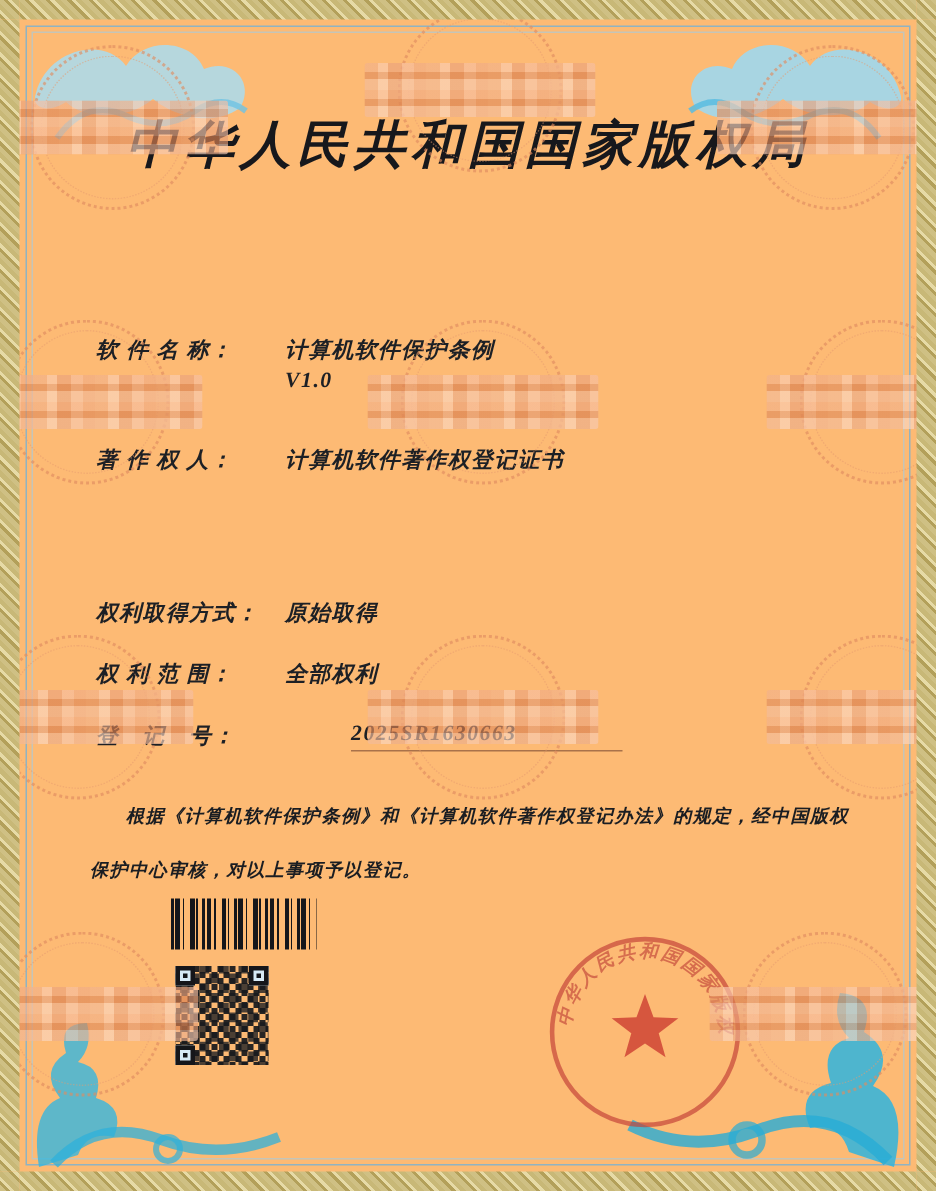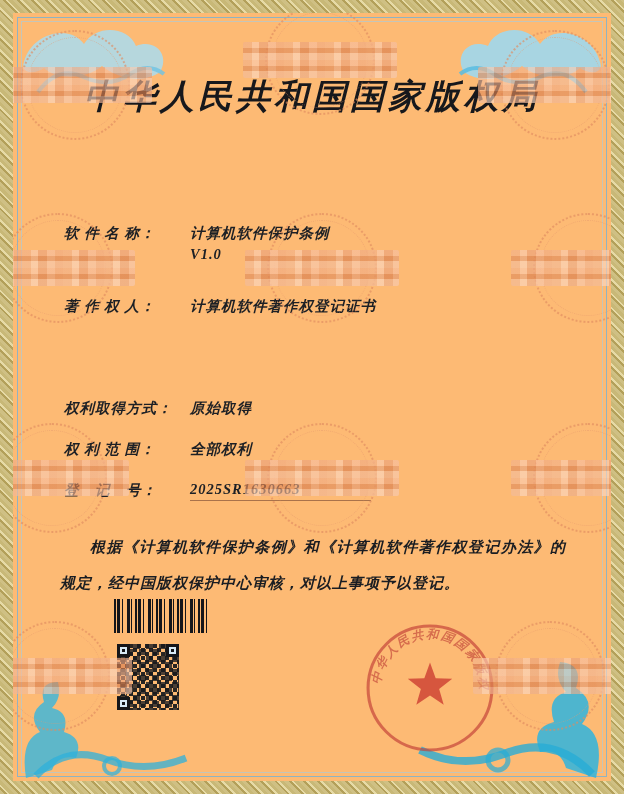--- a/index.html
+++ b/index.html
@@ -24,23 +24,23 @@
   
   .authority{position:absolute;top:74px;left:0;width:100%;text-align:center;font-size:34px;font-weight:bold;
     letter-spacing:4px;color:#17181c;z-index:2;}
   .doc-title{position:absolute;top:126px;left:0;width:100%;text-align:center;font-size:32px;font-weight:bold;
     letter-spacing:4px;color:#17181c;z-index:2;}
   .certno{position:absolute;top:188px;right:58px;font-size:11.5px;color:#3a3f46;z-index:2;font-weight:bold;}
   
   .frow{position:absolute;left:0;width:100%;z-index:2;font-size:14.5px;font-weight:bold;color:#1d2025;}
   .frow .lab{position:absolute;left:64px;letter-spacing:1px;}
   .frow .val{position:absolute;left:190px;letter-spacing:1px;}
-  .val-ul{border-bottom:1.5px solid rgba(140,90,60,.75);padding-right:70px;padding-bottom:2px;}
+  .val-ul{border-bottom:1.5px solid rgba(140,90,60,.75);padding-right:70px;padding-bottom:2px;margin-left:44px;}
   
-  .statement{position:absolute;left:60px;right:58px;top:514px;z-index:2;font-size:15px;font-weight:bold;
+  .statement{position:absolute;left:60px;right:58px;top:514px;z-index:2;font-size:12px;font-weight:bold;
     color:#1a1d22;line-height:36px;text-indent:2em;letter-spacing:1px;text-align:justify;}
   
   .barcode{position:absolute;left:114px;top:599px;width:97px;height:34px;z-index:3;
     background:
       repeating-linear-gradient(90deg,#15161a 0 2px,transparent 2px 3px,#15161a 3px 6px,transparent 6px 8px,#15161a 8px 9px,transparent 9px 13px,#15161a 13px 16px,transparent 16px 17px,#15161a 17px 18px,transparent 18px 21px);}
   
   .qr{position:absolute;left:117px;top:644px;width:62px;height:66px;z-index:3;
     background:
       repeating-conic-gradient(rgba(22,24,28,.92) 0% 25%, transparent 25% 50%),
       repeating-conic-gradient(rgba(30,32,36,.8) 0% 25%, transparent 25% 50%);

